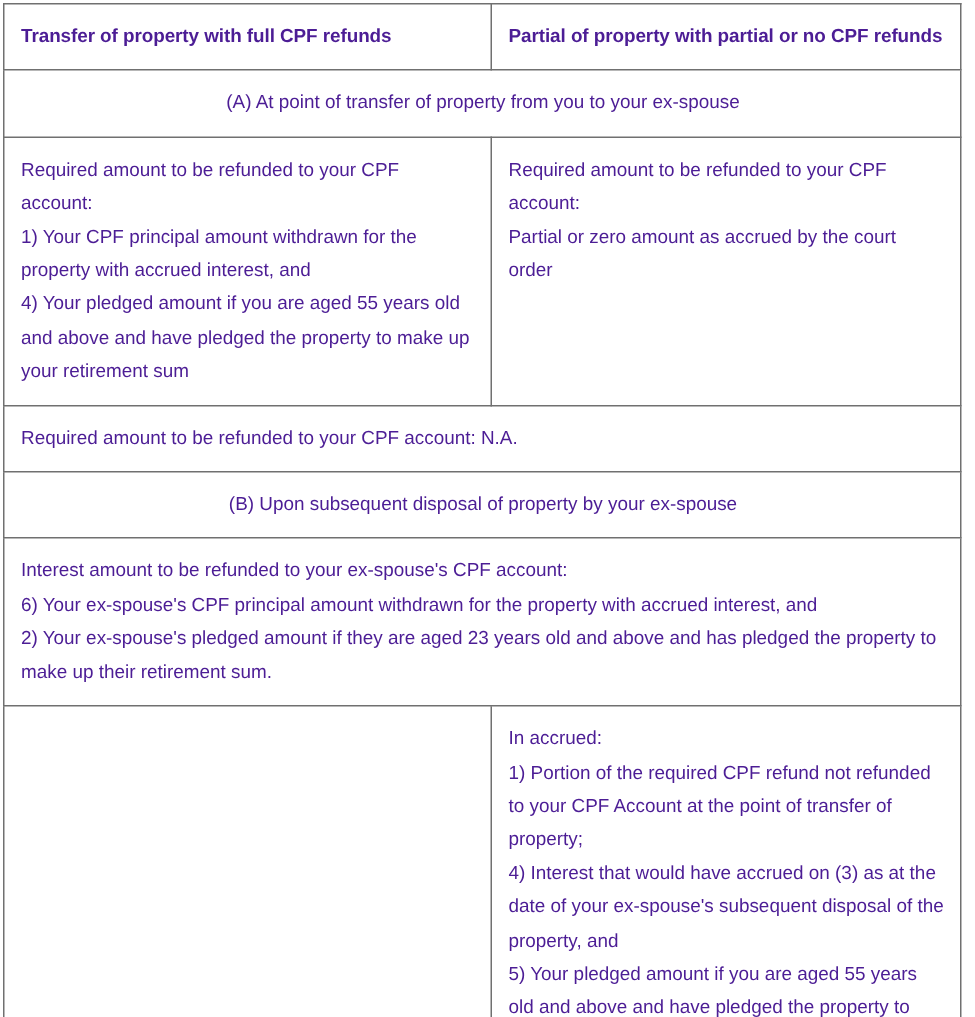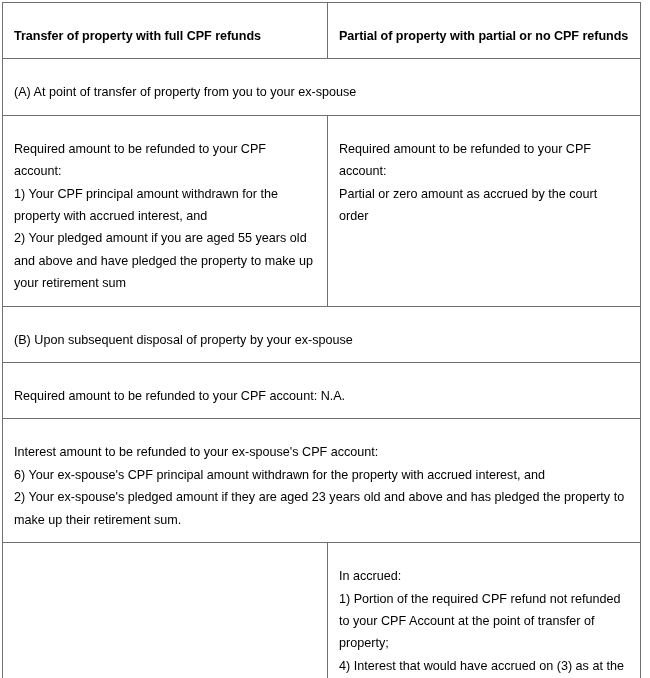--- a/index.html
+++ b/index.html
@@ -25,40 +25,41 @@
   table.cpf-table {
     border-collapse: collapse;
     table-layout: fixed;
     width: 638px;
     margin: 0;
   }
 
   table.cpf-table td {
     border: 1px solid #707070;
     vertical-align: top;
-    padding: 22px 10px 11px 11px;
+    padding: 10px 10px 11px 11px;
     font-size: 12.6px;
     line-height: 1.78;
-    color: #000000;
+    color: #4c1d95;
     word-wrap: break-word;
   }
 
   col.col-left  { width: 325px; }
   col.col-right { width: 313px; }
 
   td.header-cell {
     font-weight: bold;
     font-size: 12.6px;
     line-height: 1.7;
     padding-top: 11px;
     padding-bottom: 12px;
     letter-spacing: -0.05px;
   }
 
   td.section-cell {
+    text-align: center;
     padding-top: 10px;
     padding-bottom: 11px;
     vertical-align: middle;
   }
 
   td.body-cell p,
   td.header-cell p,
   td.section-cell p,
   td.full-cell p {
     margin: 0;
@@ -92,34 +93,34 @@
       </tr>
 
       <tr>
         <td class="section-cell" colspan="2">(A) At point of transfer of property from you to your ex-spouse</td>
       </tr>
 
       <tr>
         <td class="body-cell">
           <p class="line">Required amount to be refunded to your CPF account:</p>
           <p class="line">1) Your CPF principal amount withdrawn for the property with accrued interest, and</p>
-          <p class="line">2) Your pledged amount if you are aged 55 years old and above and have pledged the property to make up your retirement sum</p>
+          <p class="line">4) Your pledged amount if you are aged 55 years old and above and have pledged the property to make up your retirement sum</p>
         </td>
         <td class="body-cell">
           <p class="line">Required amount to be refunded to your CPF account:</p>
           <p class="line">Partial or zero amount as accrued by the court order</p>
         </td>
       </tr>
 
       <tr>
-        <td class="section-cell" colspan="2">(B) Upon subsequent disposal of property by your ex-spouse</td>
+        <td class="full-cell body-cell" colspan="2">Required amount to be refunded to your CPF account: N.A.</td>
       </tr>
 
       <tr>
-        <td class="full-cell body-cell" colspan="2">Required amount to be refunded to your CPF account: N.A.</td>
+        <td class="section-cell" colspan="2">(B) Upon subsequent disposal of property by your ex-spouse</td>
       </tr>
 
       <tr>
         <td class="full-cell body-cell" colspan="2">
           <p class="line">Interest amount to be refunded to your ex-spouse's CPF account:</p>
           <p class="line">6) Your ex-spouse's CPF principal amount withdrawn for the property with accrued interest, and</p>
           <p class="line">2) Your ex-spouse's pledged amount if they are aged 23 years old and above and has pledged the property to make up their retirement sum.</p>
         </td>
       </tr>
 

